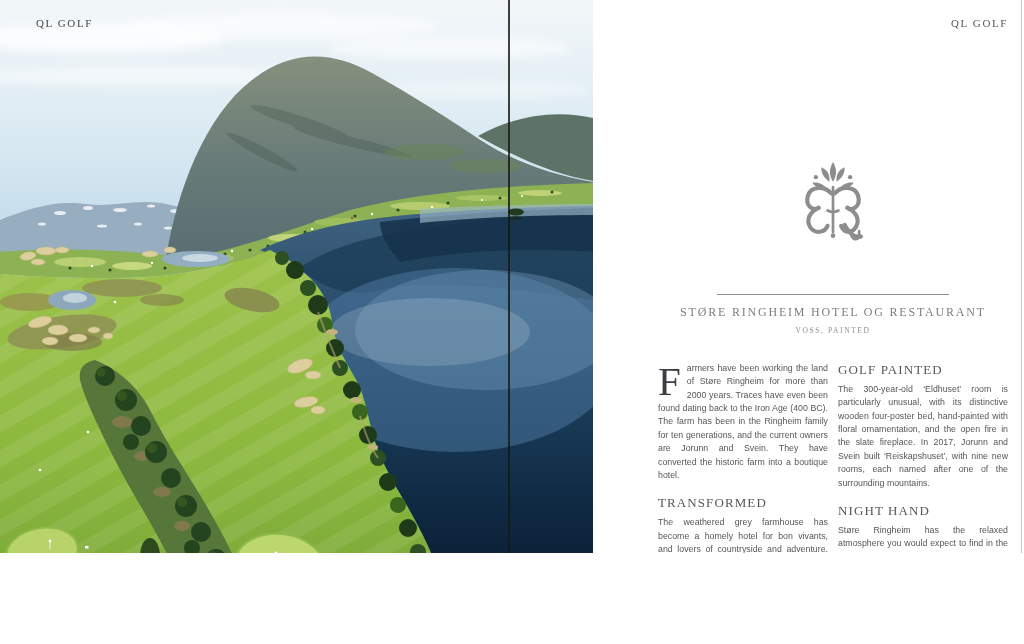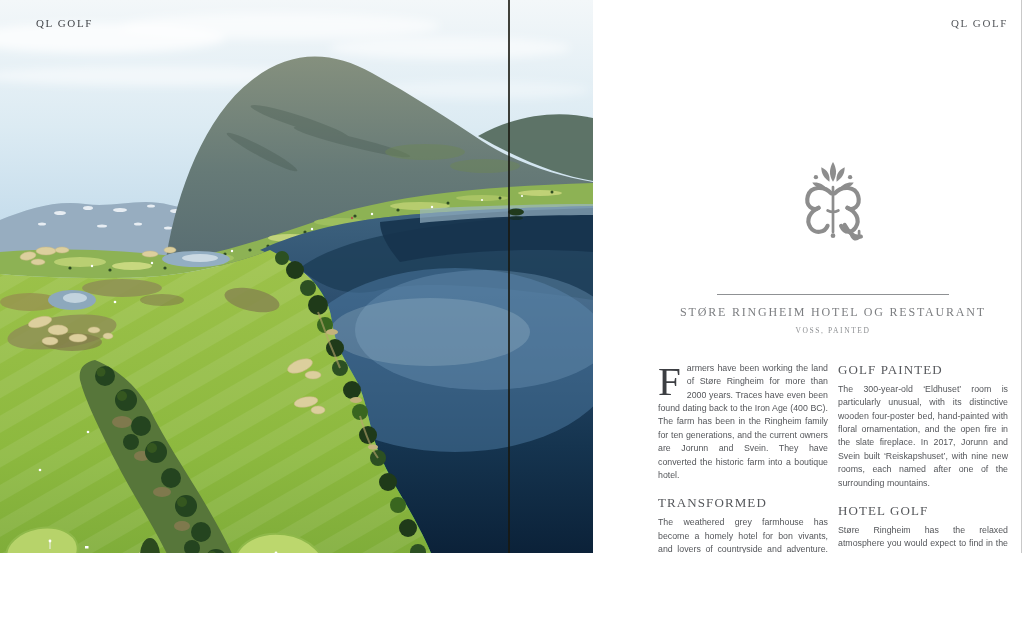--- a/index.html
+++ b/index.html
@@ -360,21 +360,21 @@
           <p class="bodytext">The weathered grey farmhouse has become a homely hotel for bon vivants, and lovers of countryside and adventure. Each of the six rooms has a view of the former farmland with the mountains in the distance.</p>
         </div>
       </div>
 
       <div class="col">
         <div class="sect">
           <h3>GOLF PAINTED</h3>
           <p class="bodytext">The 300-year-old ‘Eldhuset’ room is particularly unusual, with its distinctive wooden four-poster bed, hand-painted with floral ornamentation, and the open fire in the slate fireplace. In 2017, Jorunn and Svein built ‘Reiskapshuset’, with nine new rooms, each named after one of the surrounding mountains.</p>
         </div>
         <div class="sect">
-          <h3>HOTEL GOLF</h3>
+          <h3>NIGHT HAND</h3>
           <p class="bodytext"><span>Støre Ringheim has the relaxed atmosphere you would expect to find in the depths of the Norwegian countryside. Summer days here are long: in June the sun doesn’t set till after eleven, and it doesn’t ever get completely dark. Golfers at the nearby Voss Golf Course will happily play on until two in the morning.</span><span class="endmark">□</span></p>
         </div>
       </div>
     </div>
 
     <div class="pgfooter">
       <span class="sep">|</span><span class="num">71</span><span class="sep">|</span><span class="site">qlhotels.com</span>
     </div>
   </div>
 

